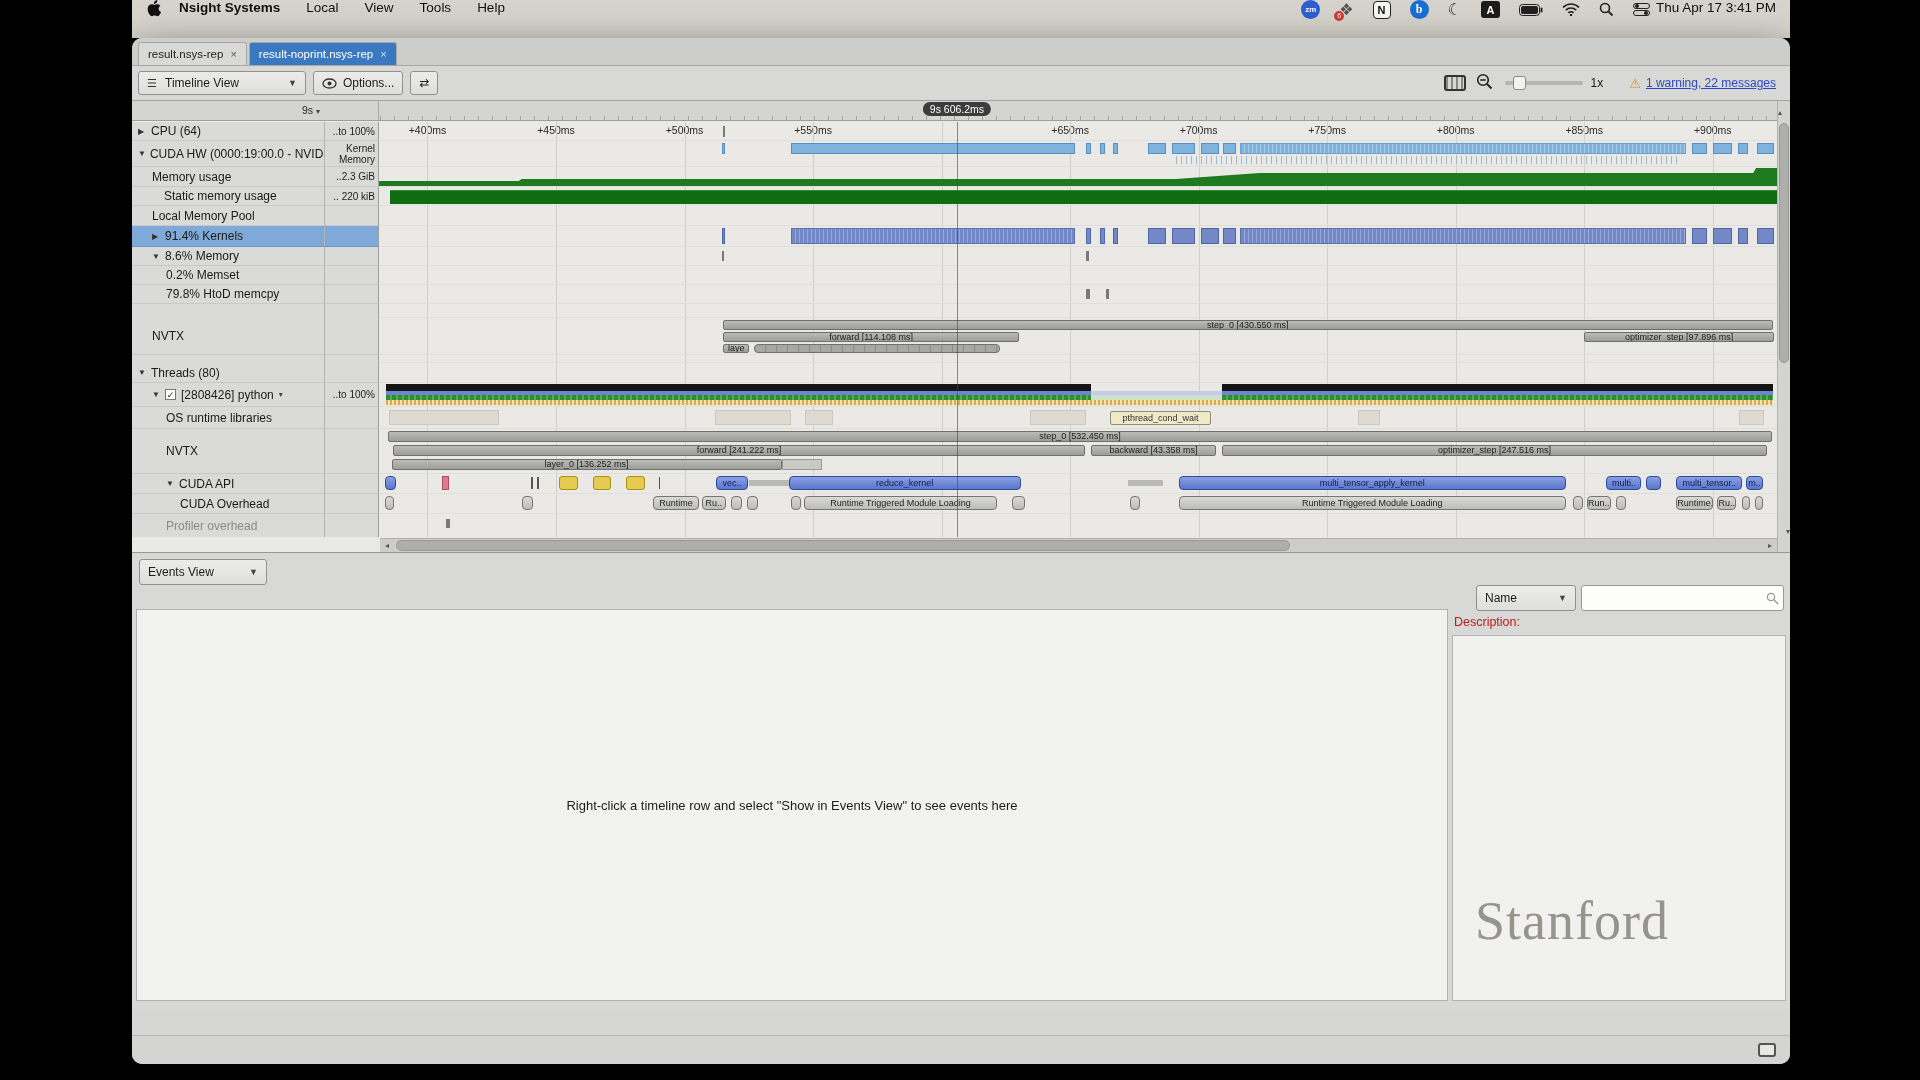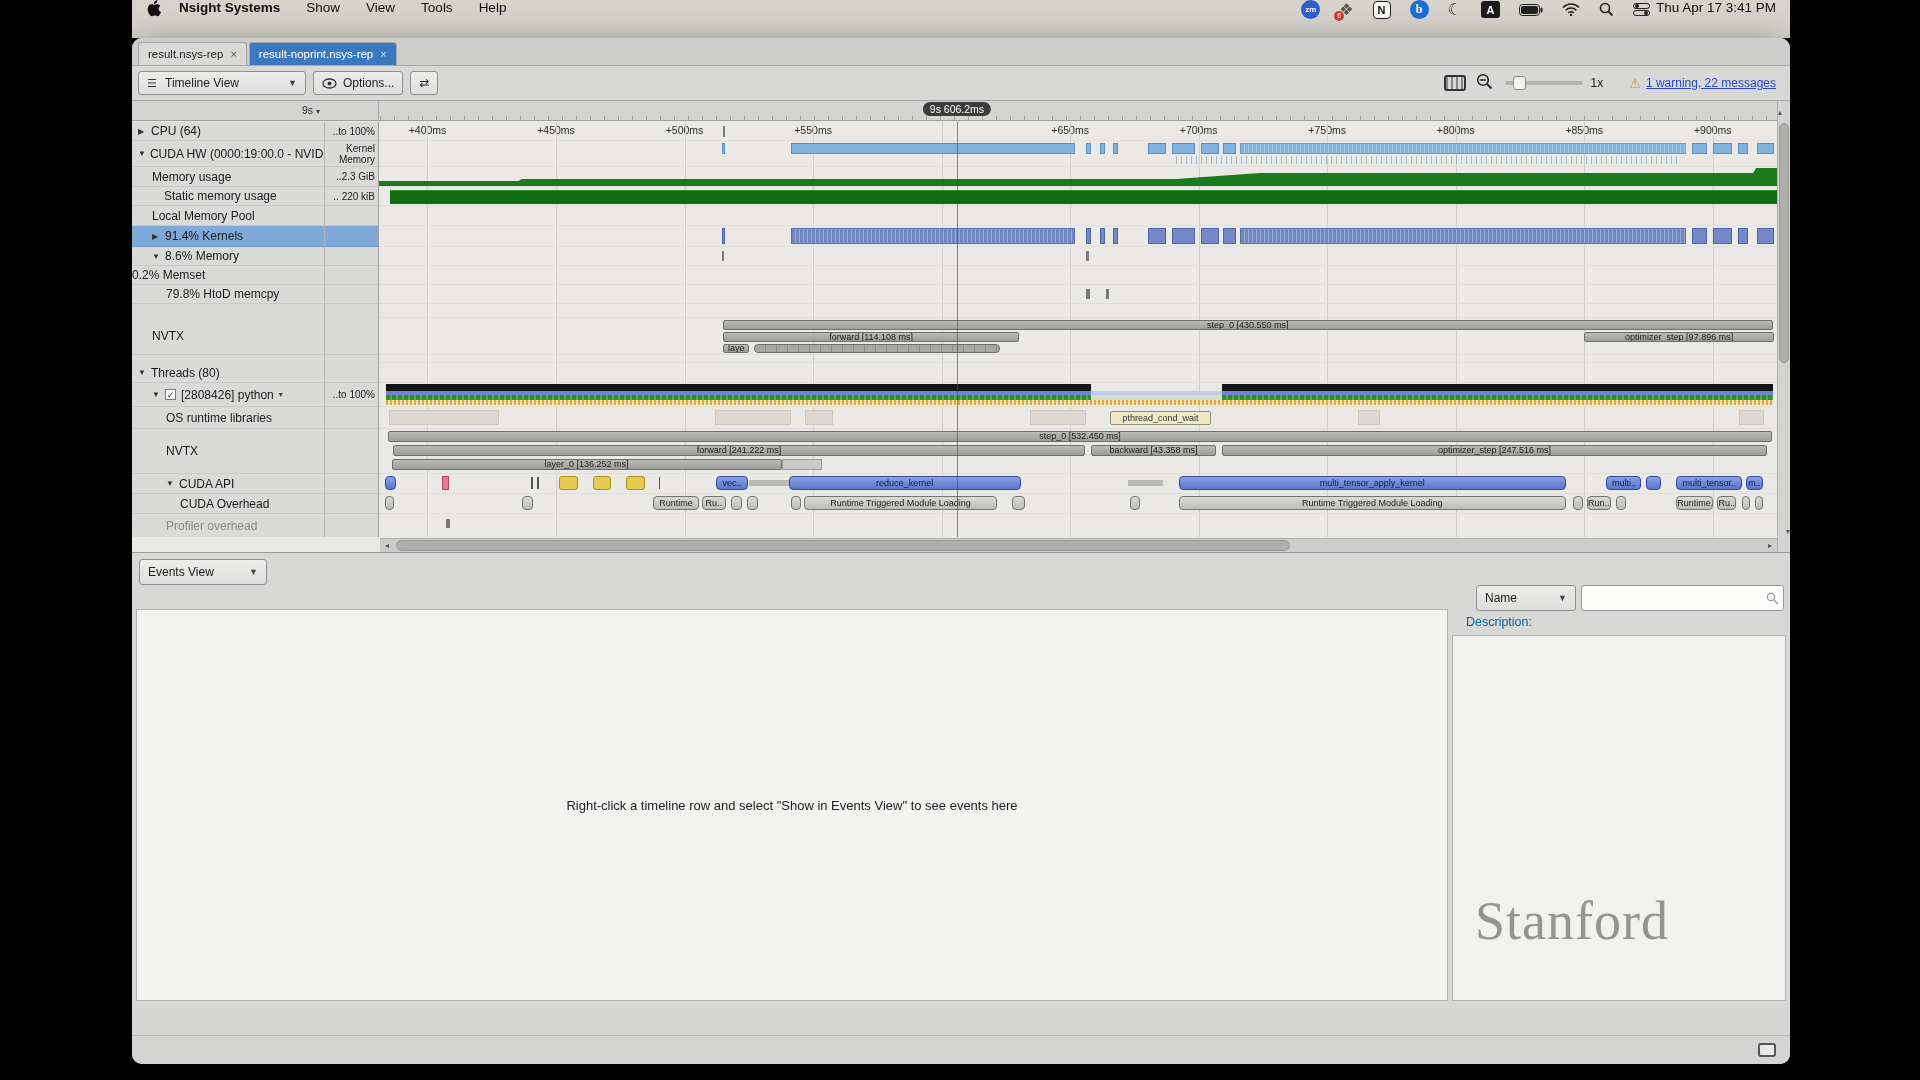--- a/index.html
+++ b/index.html
@@ -146,21 +146,21 @@
   
   #events { position:relative; height:456px; background:#d8d8d6; }
   .evbtn { position:absolute; left:7px; top:6px; width:128px; height:26px; background:linear-gradient(#ececea,#dededc);
            border:1px solid #909090; border-radius:3px; font-size:12px; color:#1c1c1c;
            display:flex; align-items:center; padding:0 8px; }
   .evbtn .dd { margin-left:auto; font-size:9px; color:#444; }
   #name-dd { position:absolute; left:1344px; top:32px; width:100px; height:26px; }
   #search-box { position:absolute; left:1449px; top:32px; width:203px; height:26px; background:#fdfdfb;
                 border:1px solid #98989a; border-radius:3px; display:flex; align-items:center; }
   #search-box input { border:none; outline:none; background:transparent; flex:1; font-size:12px; padding:0 4px; }
-  #desc-label { position:absolute; left:1322px; top:62px; font-size:12.5px; color:#0369a1;margin-left:12px; }
+  #desc-label { position:absolute; left:1322px; top:62px; font-size:12.5px; color:#b91c1c; }
   #events-main { position:absolute; left:4px; top:56px; width:1312px; height:392px; background:#f2f2f0;
                  border:1px solid #b2b2b0; display:flex; align-items:center; justify-content:center; }
   #events-main .msg { font-size:13px; color:#1d1d1d; }
   #desc-panel { position:absolute; left:1320px; top:82px; width:334px; height:366px; background:#f1f1ef;
                 border:1px solid #b2b2b0; }
   #watermark { position:absolute; left:22px; bottom:48px; font-family:"Liberation Serif",serif;
                font-size:54px; color:#97948e; letter-spacing:1px; }
 
   
   #statusbar { position:absolute; left:0; right:0; bottom:0; height:29px; background:#d4d4d2;
@@ -173,21 +173,21 @@
 
 <div id="screen">
 
   <div id="menubar">
     <span class="sico">
       <svg width="15" height="17" viewBox="0 0 15 17">
           <path fill="#111" d="M12.6 9c0-2 1.6-3 1.7-3.1-.9-1.4-2.4-1.6-2.9-1.6-1.2-.1-2.4.7-3 .7-.6 0-1.6-.7-2.6-.7C4.4 4.3 3.1 5 2.4 6.2.9 8.7 2 12.3 3.4 14.3c.7 1 1.5 2.1 2.6 2 1-.1 1.4-.7 2.7-.7s1.6.7 2.7.7c1.1 0 1.8-1 2.5-2 .8-1.2 1.1-2.3 1.1-2.4-.1 0-2.3-.9-2.4-2.9zM10.5 2.8c.6-.7 1-1.7.8-2.8-.8.1-1.9.6-2.5 1.3-.5.6-1 1.6-.9 2.6 1 .1 2-.4 2.6-1.1z"></path>
         </svg>
     </span>
     <span class="mitem app-name">Nsight Systems</span>
-    <span class="mitem">Show</span>
+    <span class="mitem">Local</span>
     <span class="mitem">View</span>
     <span class="mitem">Tools</span>
     <span class="mitem">Help</span>
     <span class="spacer"></span>
     <span class="statusicons">
       <span class="sico circ zm">zm</span>
       <span class="sico grid-ic">❖<span class="badge">6</span></span>
       <span class="sico notion">N</span>
       <span class="sico circ bt">b</span>
       <span class="sico moon">☾</span>
@@ -396,21 +396,21 @@
                 <span class="exp">▼</span>
                 <span class="lab">8.6% Memory</span>
               </div>
               <div class="cell-value"></div>
               <div class="cell-track">
                 <div class="bar tick2" style="left: 24.55%; width: 0.15%; top: 4px; height: 10px;"></div>
                 <div class="bar tick2" style="left: 50.6%; width: 0.2%; top: 4px; height: 10px;"></div>
               </div>
             </div>
             <div class="trow" style="height: 19px;">
-              <div class="cell-label" style="">
+              <div class="cell-label" style="padding-left: 34px;">
                 <span class="lab">0.2% Memset</span>
               </div>
               <div class="cell-value"></div>
               <div class="cell-track"></div>
             </div>
             <div class="trow" style="height: 19px;">
               <div class="cell-label" style="padding-left: 34px;">
                 <span class="lab">79.8% HtoD memcpy</span>
               </div>
               <div class="cell-value"></div>

